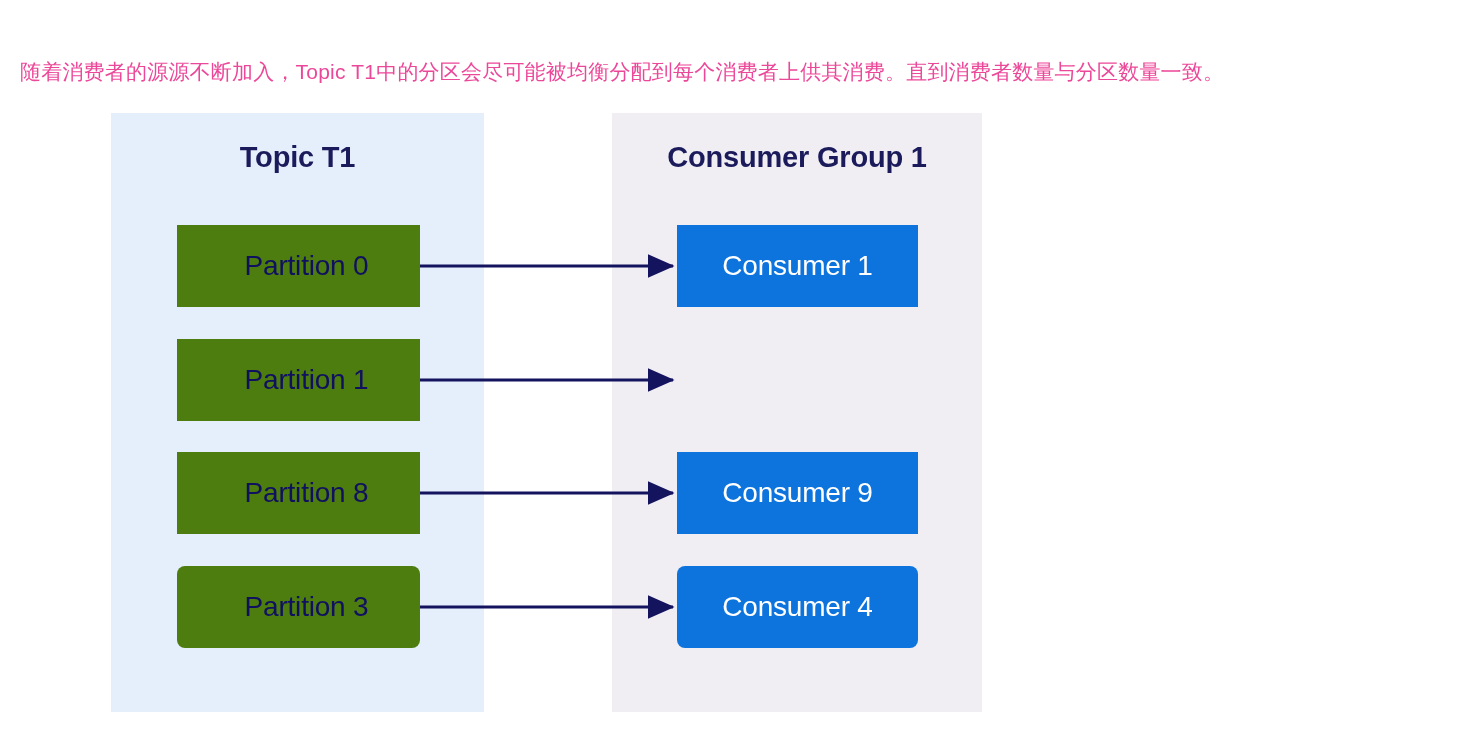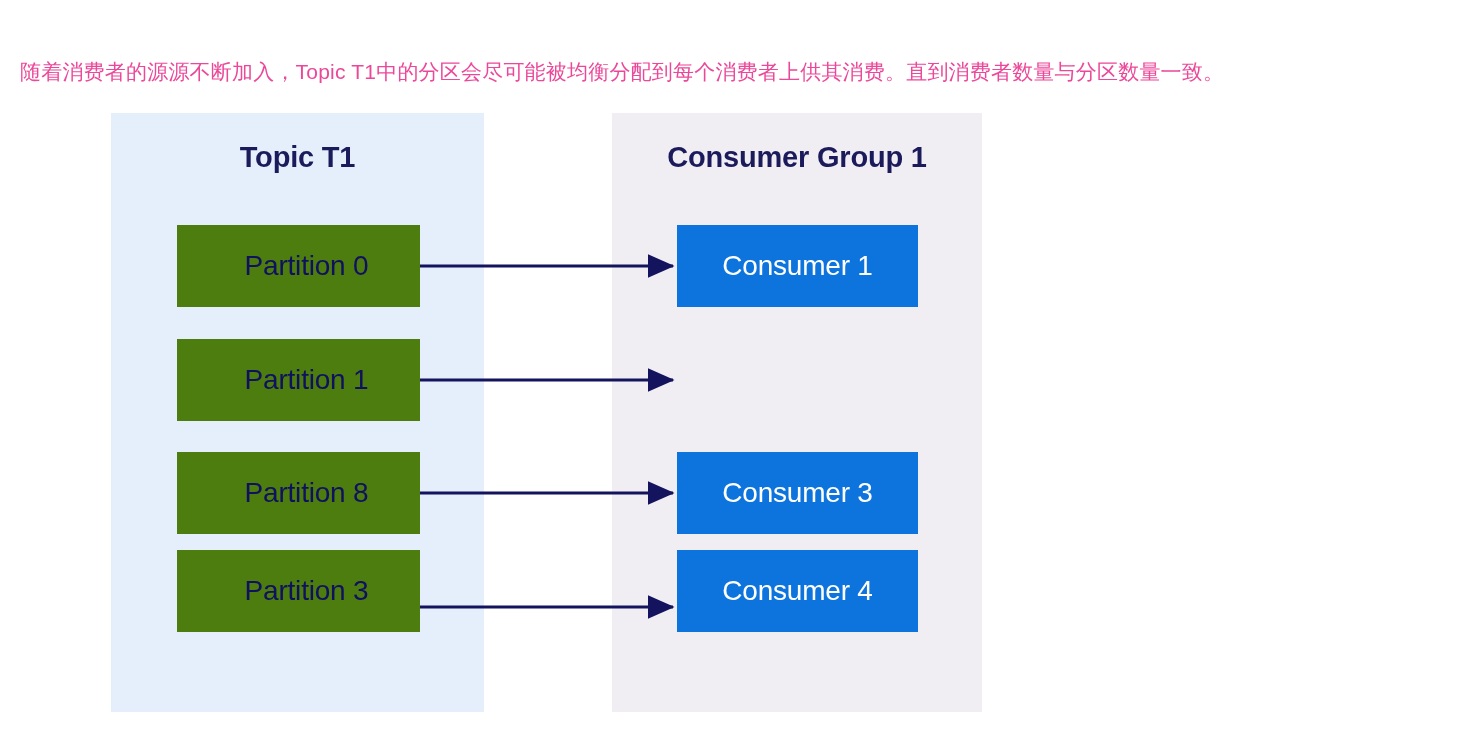--- a/index.html
+++ b/index.html
@@ -90,21 +90,21 @@
     left: 677px;
     width: 241px;
     height: 82px;
     background: #0d74de;
     color: #ffffff;
   }
 
   .row-0 { top: 225px; }
   .row-1 { top: 339px; }
   .row-2 { top: 452px; }
-  .row-3 { top: 550px; }
+  .row-3 { top: 566px; border-radius: 8px; }
 
   
   #arrow-layer {
     position: absolute;
     left: 0;
     top: 0;
     width: 1476px;
     height: 750px;
     pointer-events: none;
   }
@@ -123,21 +123,21 @@
   <div id="group-panel" class="panel">
     <div class="panel-title">Consumer Group 1</div>
   </div>
 
   <div class="node partition-node row-0">Partition 0</div>
   <div class="node partition-node row-1">Partition 1</div>
   <div class="node partition-node row-2">Partition 8</div>
   <div class="node partition-node row-3">Partition 3</div>
 
   <div class="node consumer-node row-0">Consumer 1</div>
-  <div class="node consumer-node row-2">Consumer 3</div>
+  <div class="node consumer-node row-2">Consumer 9</div>
   <div class="node consumer-node row-3">Consumer 4</div>
 
   <svg id="arrow-layer" viewBox="0 0 1476 750">
     <defs>
       <marker id="arrowhead" markerWidth="9" markerHeight="8" refX="8.5" refY="4" orient="auto" markerUnits="strokeWidth">
         <path d="M0,0 L9,4 L0,8 z" fill="#13135e"></path>
       </marker>
     </defs>
     <g id="edges" stroke="#13135e" stroke-width="3" marker-end="url(#arrowhead)">
         <line x1="420" y1="266" x2="673" y2="266"></line>

